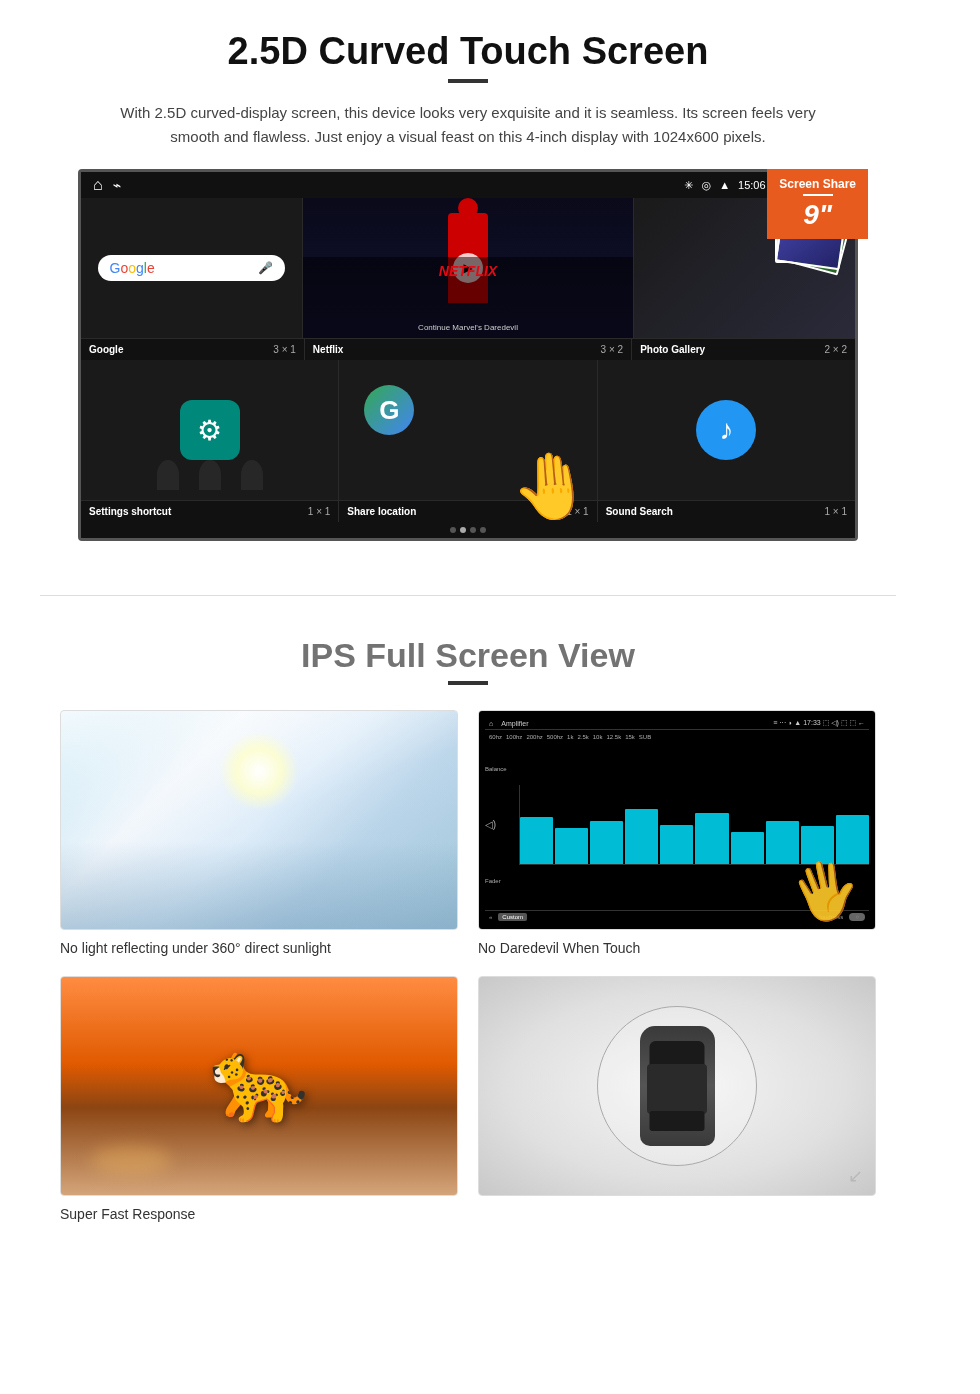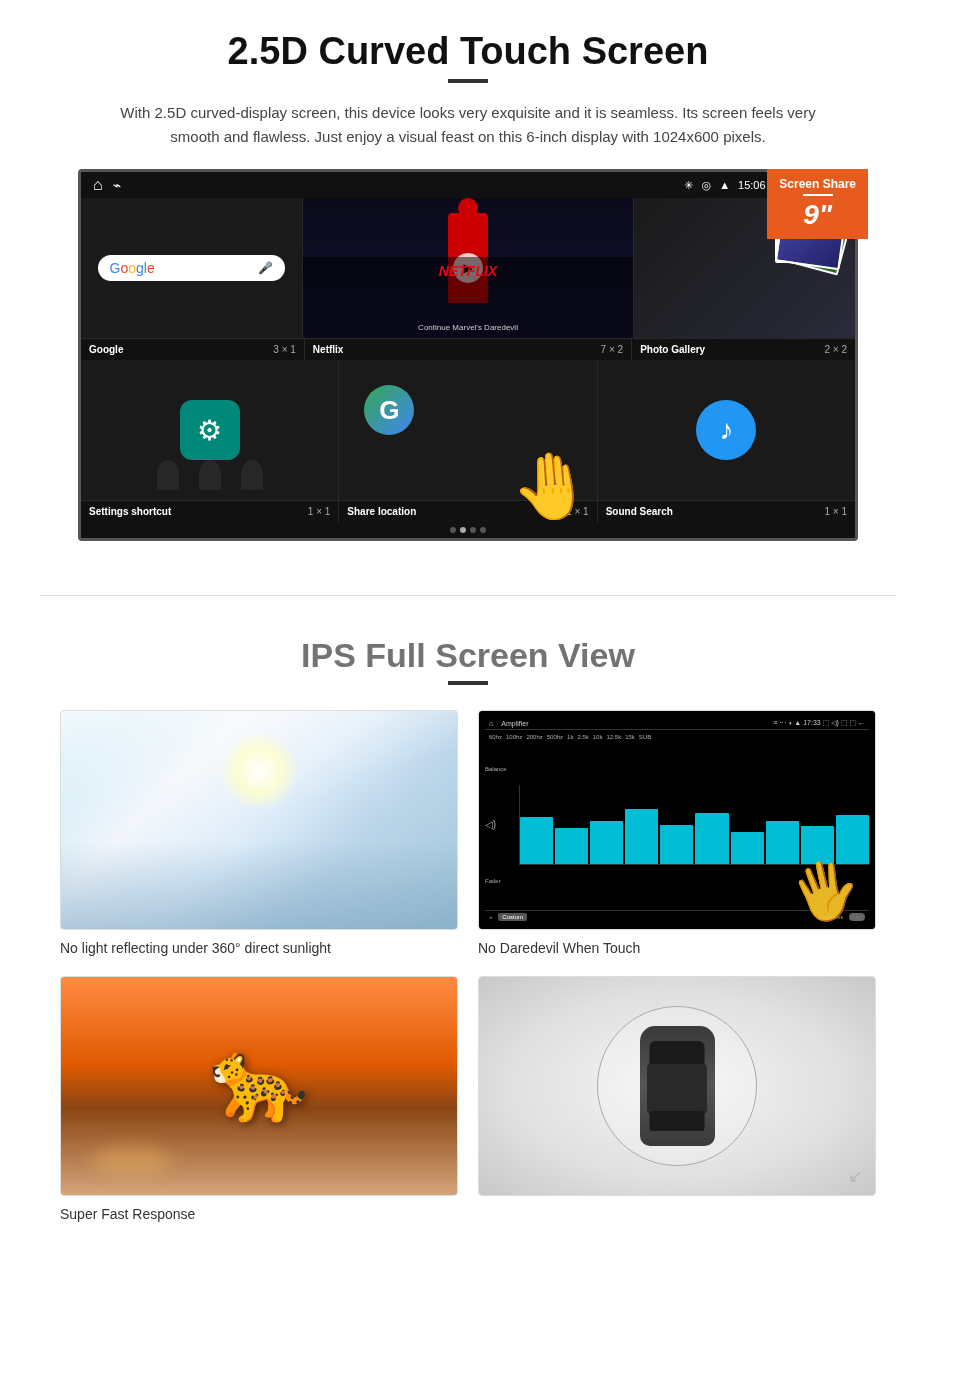--- a/index.html
+++ b/index.html
@@ -266,21 +266,21 @@
     }
   </style>
 </head>
 <body>
 
 <div class="page">
 
   <div class="section1">
     <h1>2.5D Curved Touch Screen</h1>
     <div class="underline"></div>
-    <p>With 2.5D curved-display screen, this device looks very exquisite and it is seamless. Its screen feels very smooth and flawless. Just enjoy a visual feast on this 6-inch display with 1024x600 pixels.</p>
+    <p>With 2.5D curved-display screen, this device looks very exquisite and it is seamless. Its screen feels very smooth and flawless. Just enjoy a visual feast on this 4-inch display with 1024x600 pixels.</p>
 
     <div class="device-wrapper">
 
       
       <div class="screen-size-badge">
         <span class="badge-label">Screen Share</span>
         <div class="badge-line"></div>
         <span class="badge-size">9"</span>
       </div>
 
@@ -344,21 +344,21 @@
           </div>
         </div>
 
         <div class="app-label-row">
           <div class="app-label">
             <span class="app-name">Google</span>
             <span class="app-size">3 × 1</span>
           </div>
           <div class="app-label" style="flex:1.5;">
             <span class="app-name">Netflix</span>
-            <span class="app-size">7 × 2</span>
+            <span class="app-size">3 × 2</span>
           </div>
           <div class="app-label">
             <span class="app-name">Photo Gallery</span>
             <span class="app-size">2 × 2</span>
           </div>
         </div>
 
         <div class="app-grid app-grid-bottom">
 
           <div class="app-cell">

